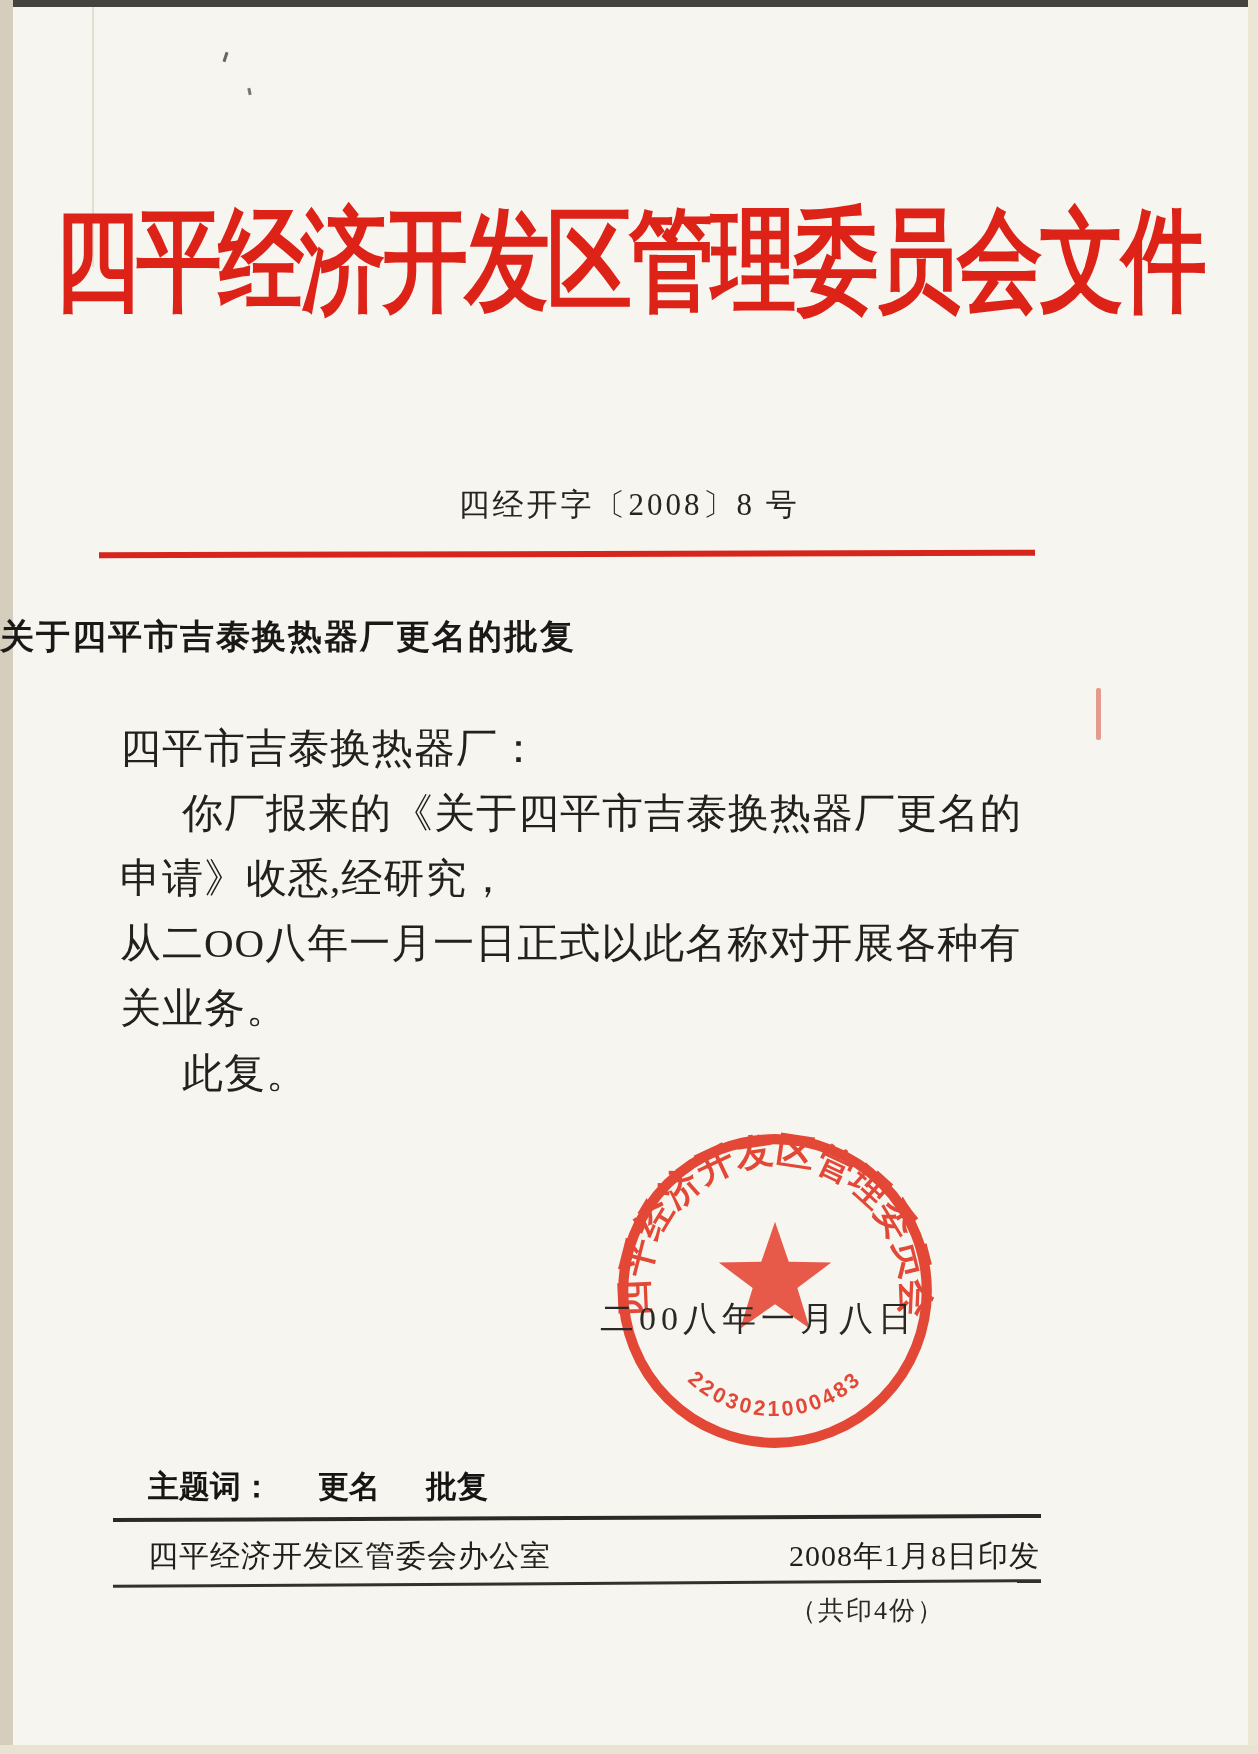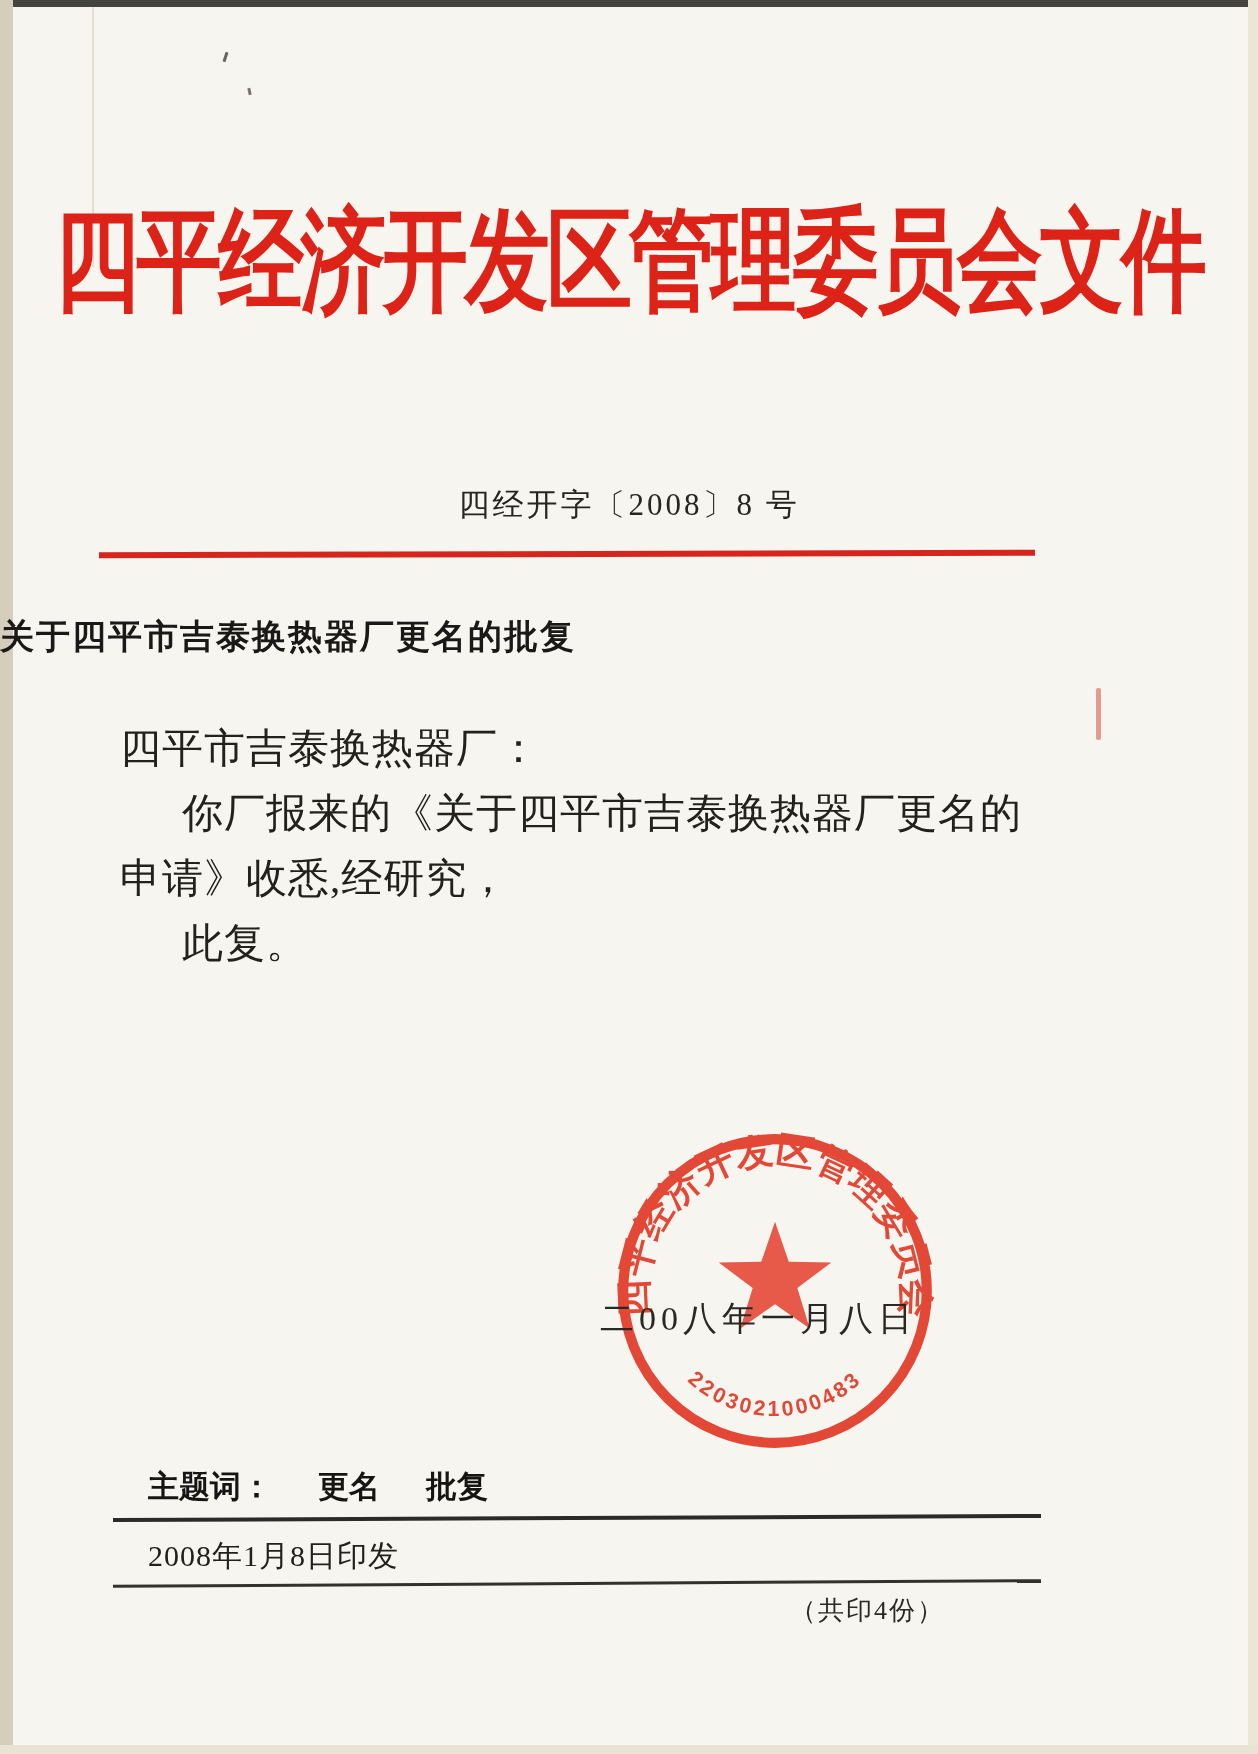--- a/index.html
+++ b/index.html
@@ -96,20 +96,21 @@
 
 <div class="header-title">四平经济开发区管理委员会文件</div>
 <div class="doc-number">四经开字〔2008〕8 号</div>
 <div class="red-line"></div>
 
 <div class="doc-title">关于四平市吉泰换热器厂更名的批复</div>
 
 <div class="body-text">
   <div>四平市吉泰换热器厂：</div>
   <div class="indent">你厂报来的《关于四平市吉泰换热器厂更名的申请》收悉,经研究，</div>
+  <div>从二OO八年一月一日正式以此名称对开展各种有关业务。</div>
   <div class="indent">此复。</div>
 </div>
 
 <svg class="seal" viewBox="0 0 320 320" xmlns="http://www.w3.org/2000/svg">
   <defs>
     <path id="arcTop" d="M 42 205 A 126 126 0 1 1 278 205" fill="none"></path>
     <path id="arcBottom" d="M 55 225 A 124 124 0 0 0 265 225" fill="none"></path>
   </defs>
   <circle cx="160" cy="160" r="149" fill="none" stroke="#e23a28" stroke-width="10"></circle>
   <polygon points="160,92 173.5,131.4 215.2,132.1 181.9,157.1 194.1,196.9 160,173 125.9,196.9 138.1,157.1 104.8,132.1 146.5,131.4" fill="#e5422f" opacity="0.95"></polygon>
@@ -122,17 +123,18 @@
 </svg>
 
 <div class="date-line">二00八年一月八日</div>
 
 <div class="keywords-row">
   <span>主题词：</span><span class="kw">更名</span><span class="kw">批复</span>
 </div>
 <div class="rule-1"></div>
 
 <div class="footer-row">
+  <span>四平经济开发区管委会办公室</span>
   <span>2008年1月8日印发</span>
 </div>
 <div class="rule-2"></div>
 
 <div class="copies-note">（共印4份）</div>
 
 </body></html>

